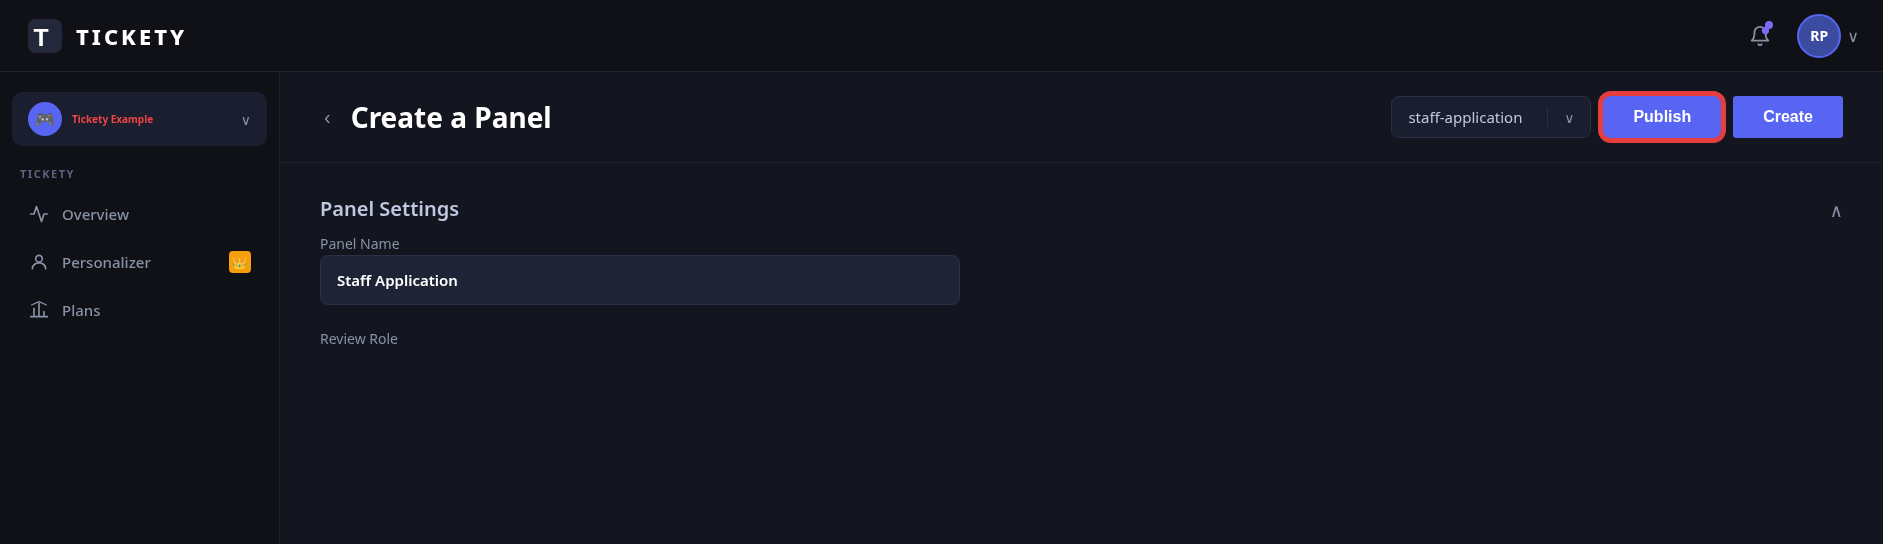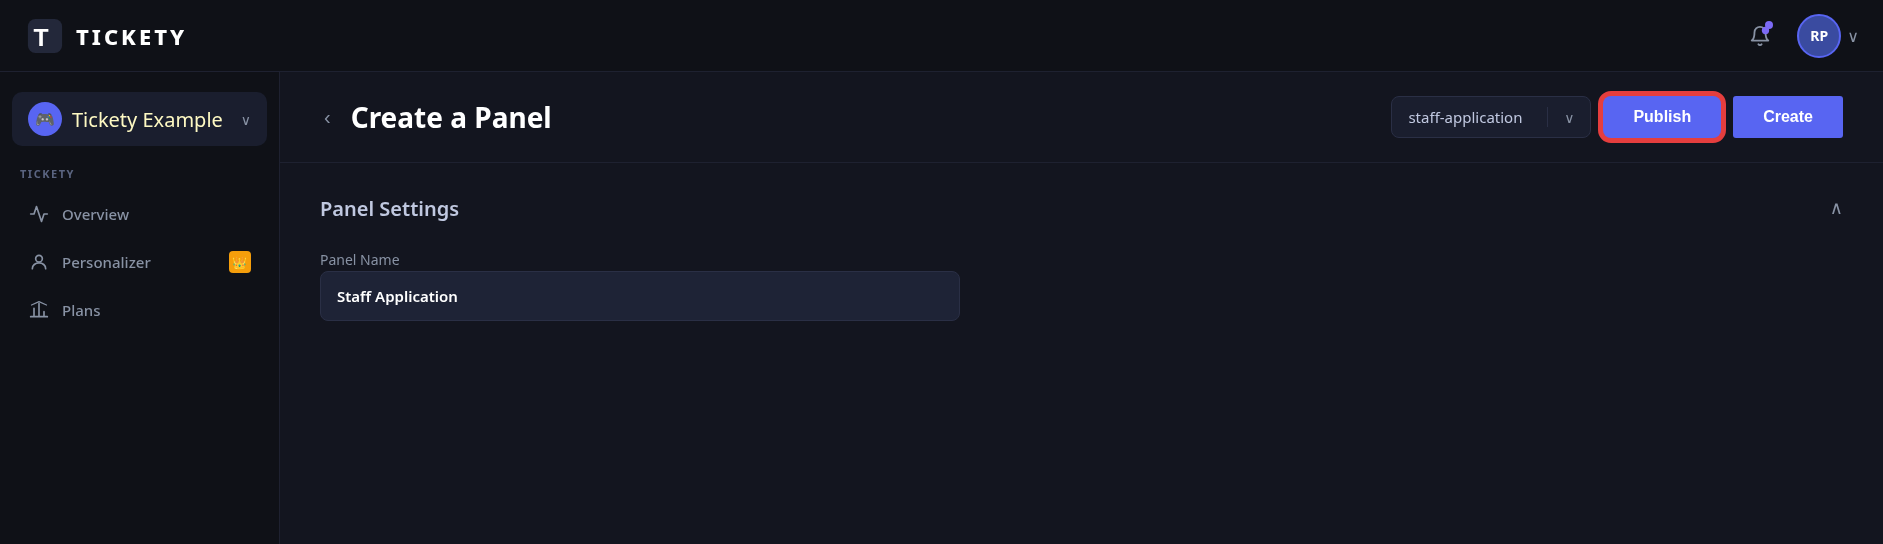--- a/index.html
+++ b/index.html
@@ -134,23 +134,23 @@
       height: 34px;
       border-radius: 50%;
       background: #5865f2;
       display: flex;
       align-items: center;
       justify-content: center;
       font-size: 16px;
       flex-shrink: 0;
     }
     .server-name {
-      font-size: 20px;
-      font-weight: 400;
-      color: #fef9c3;
+      font-size: 10px;
+      font-weight: 700;
+      color: #ef4444;
       flex: 1;
     }
     .server-chevron {
       color: #8892a4;
       font-size: 14px;
     }
     .sidebar-section-label {
       font-size: 11px;
       font-weight: 700;
       letter-spacing: 1.5px;
@@ -289,23 +289,23 @@
     
     .content-body {
       padding: 32px 40px;
       flex: 1;
       overflow-y: auto;
     }
 
     
     .section-header {
       display: flex;
-      align-items: flex-start;
+      align-items: flex-end;
       justify-content: space-between;
-      margin-bottom: 28px;
+      margin-bottom: 12px;
     }
     .section-title {
       font-size: 20px;
       font-weight: 600;
       color: #c0c8e0;
     }
     .section-collapse {
       color: #8892a4;
       font-size: 18px;
       cursor: pointer;
@@ -430,15 +430,18 @@
         <span class="section-collapse">∧</span>
       </div>
 
       <div class="form-field">
         <div class="field-label">Panel Name</div>
         <div class="field-input">
           <span class="field-input-text">Staff Application</span>
         </div>
       </div>
 
+      <div class="form-field">
+        <div class="review-role-label">Review Role</div>
+      </div>
     </div>
   </main>
 </div>
 
 </body></html>

